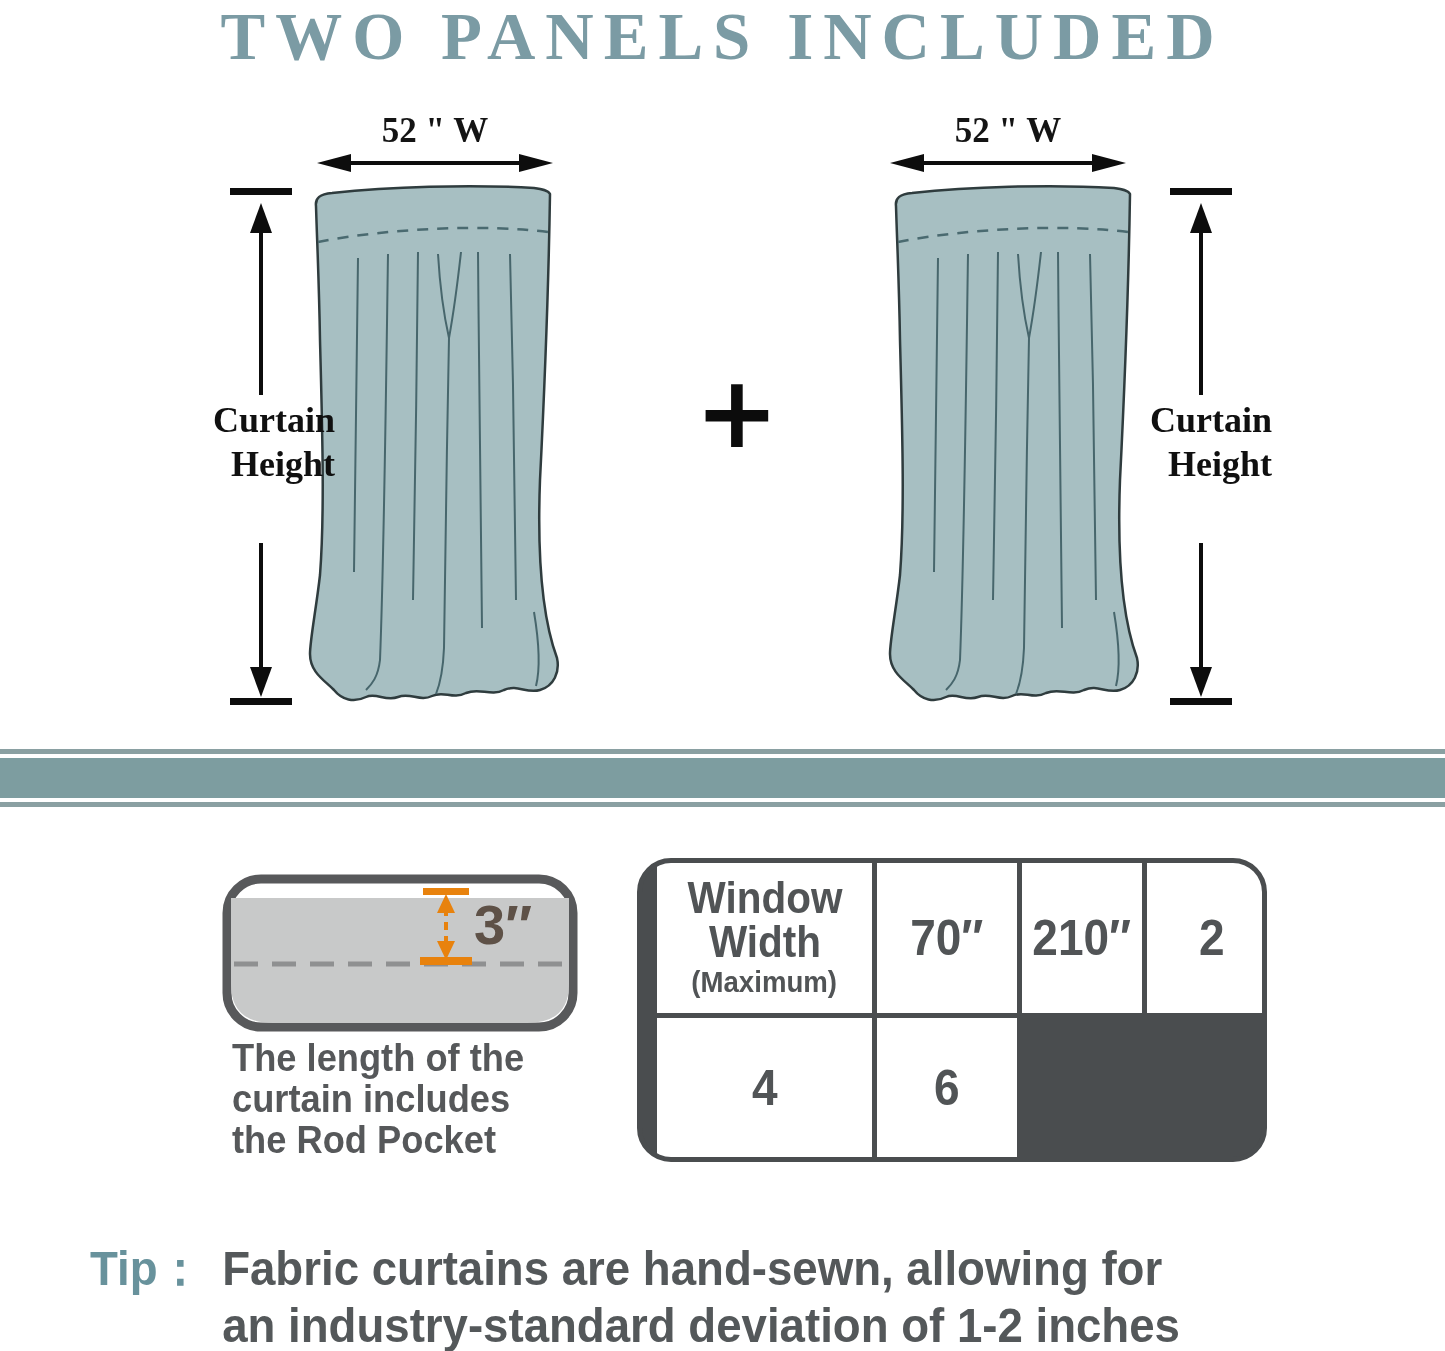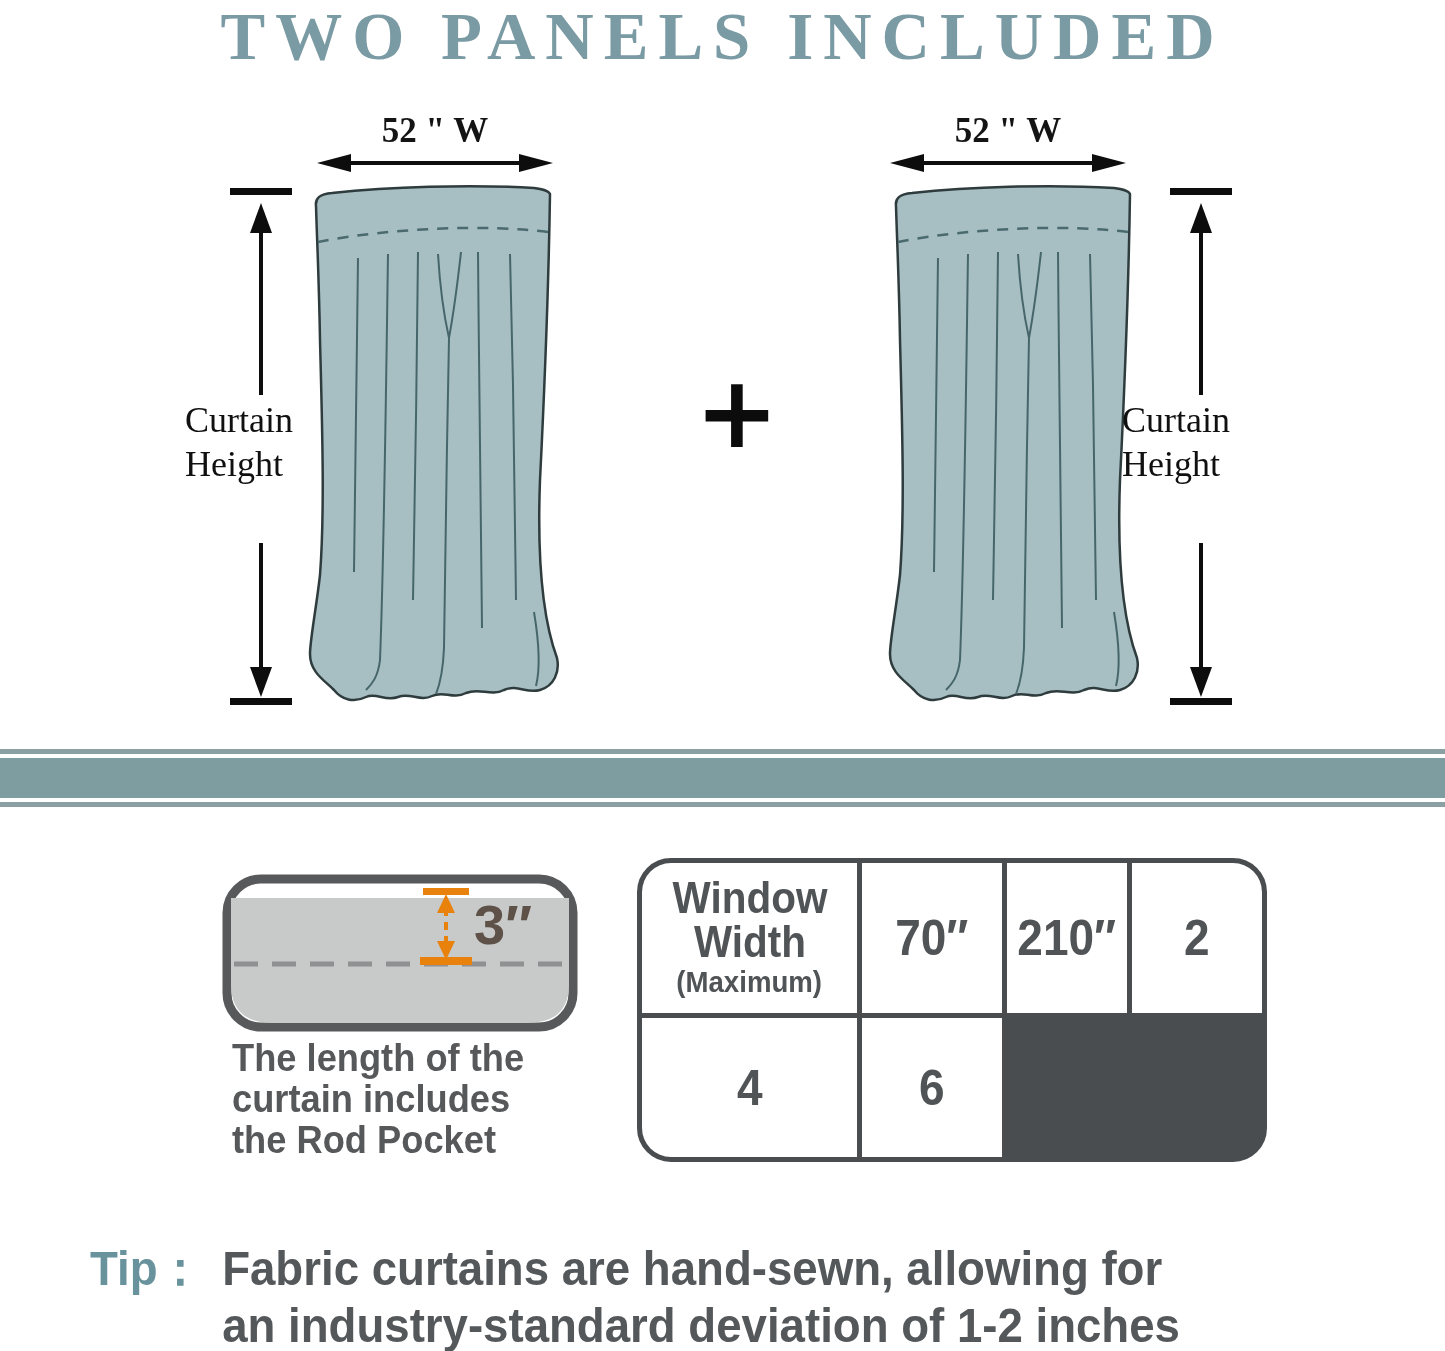--- a/index.html
+++ b/index.html
@@ -16,22 +16,22 @@
     font-size:67px;letter-spacing:10px;color:#7b9ba4;line-height:80px;
     white-space:nowrap;
   }
 
   
   .dim-label{
     font-family:"Liberation Serif",serif;font-weight:700;font-size:35px;color:#141414;
     text-align:center;line-height:42px;white-space:nowrap;
   }
   .height-label{
-    font-family:"Liberation Serif",serif;font-weight:400;font-size:36px;color:#101010;
-    text-align:left;line-height:44px;
+    font-family:"Liberation Serif",serif;font-weight:700;font-size:36px;color:#101010;
+    text-align:right;line-height:44px;
   }
   .plus{
     font-family:"DejaVu Sans",sans-serif;font-weight:700;font-size:100px;color:#0c0c0c;
     width:100px;text-align:center;line-height:122px;
   }
 
   
   .band-thin{left:0;width:1445px;height:5px;background:#8aa0a2;}
   .band-thick{left:0;width:1445px;height:40px;background:#7d9da0;}
 
@@ -39,21 +39,21 @@
   .caption{
     font-size:39px;font-weight:700;color:#56585a;line-height:41px;
     transform:scaleX(0.93);transform-origin:left top;white-space:nowrap;
   }
 
   
   .size-table{
     left:637px;top:858px;width:630px;height:304px;box-sizing:border-box;
     border:5px solid #4a4d4f;border-radius:34px;background:#4a4d4f;
     display:grid;grid-template-columns:215px 140px 120px 130px;
-    grid-template-rows:150px 139px;gap:5px;overflow:hidden;
+    grid-template-rows:150px 139px;gap:5px;overflow:hidden;padding-left:15px;
   }
   .cell{
     background:#ffffff;display:flex;flex-direction:column;
     align-items:center;justify-content:center;color:#515456;font-weight:700;
   }
   .cell-main{font-size:44px;line-height:44px;width:180px;text-align:center;
     transform:scaleX(0.92);transform-origin:center;}
   .cell-sub{font-size:30px;line-height:36px;transform:scaleX(0.92);transform-origin:center;}
   .cell-value{font-size:50px;transform:scaleX(0.92);transform-origin:center;}
 

